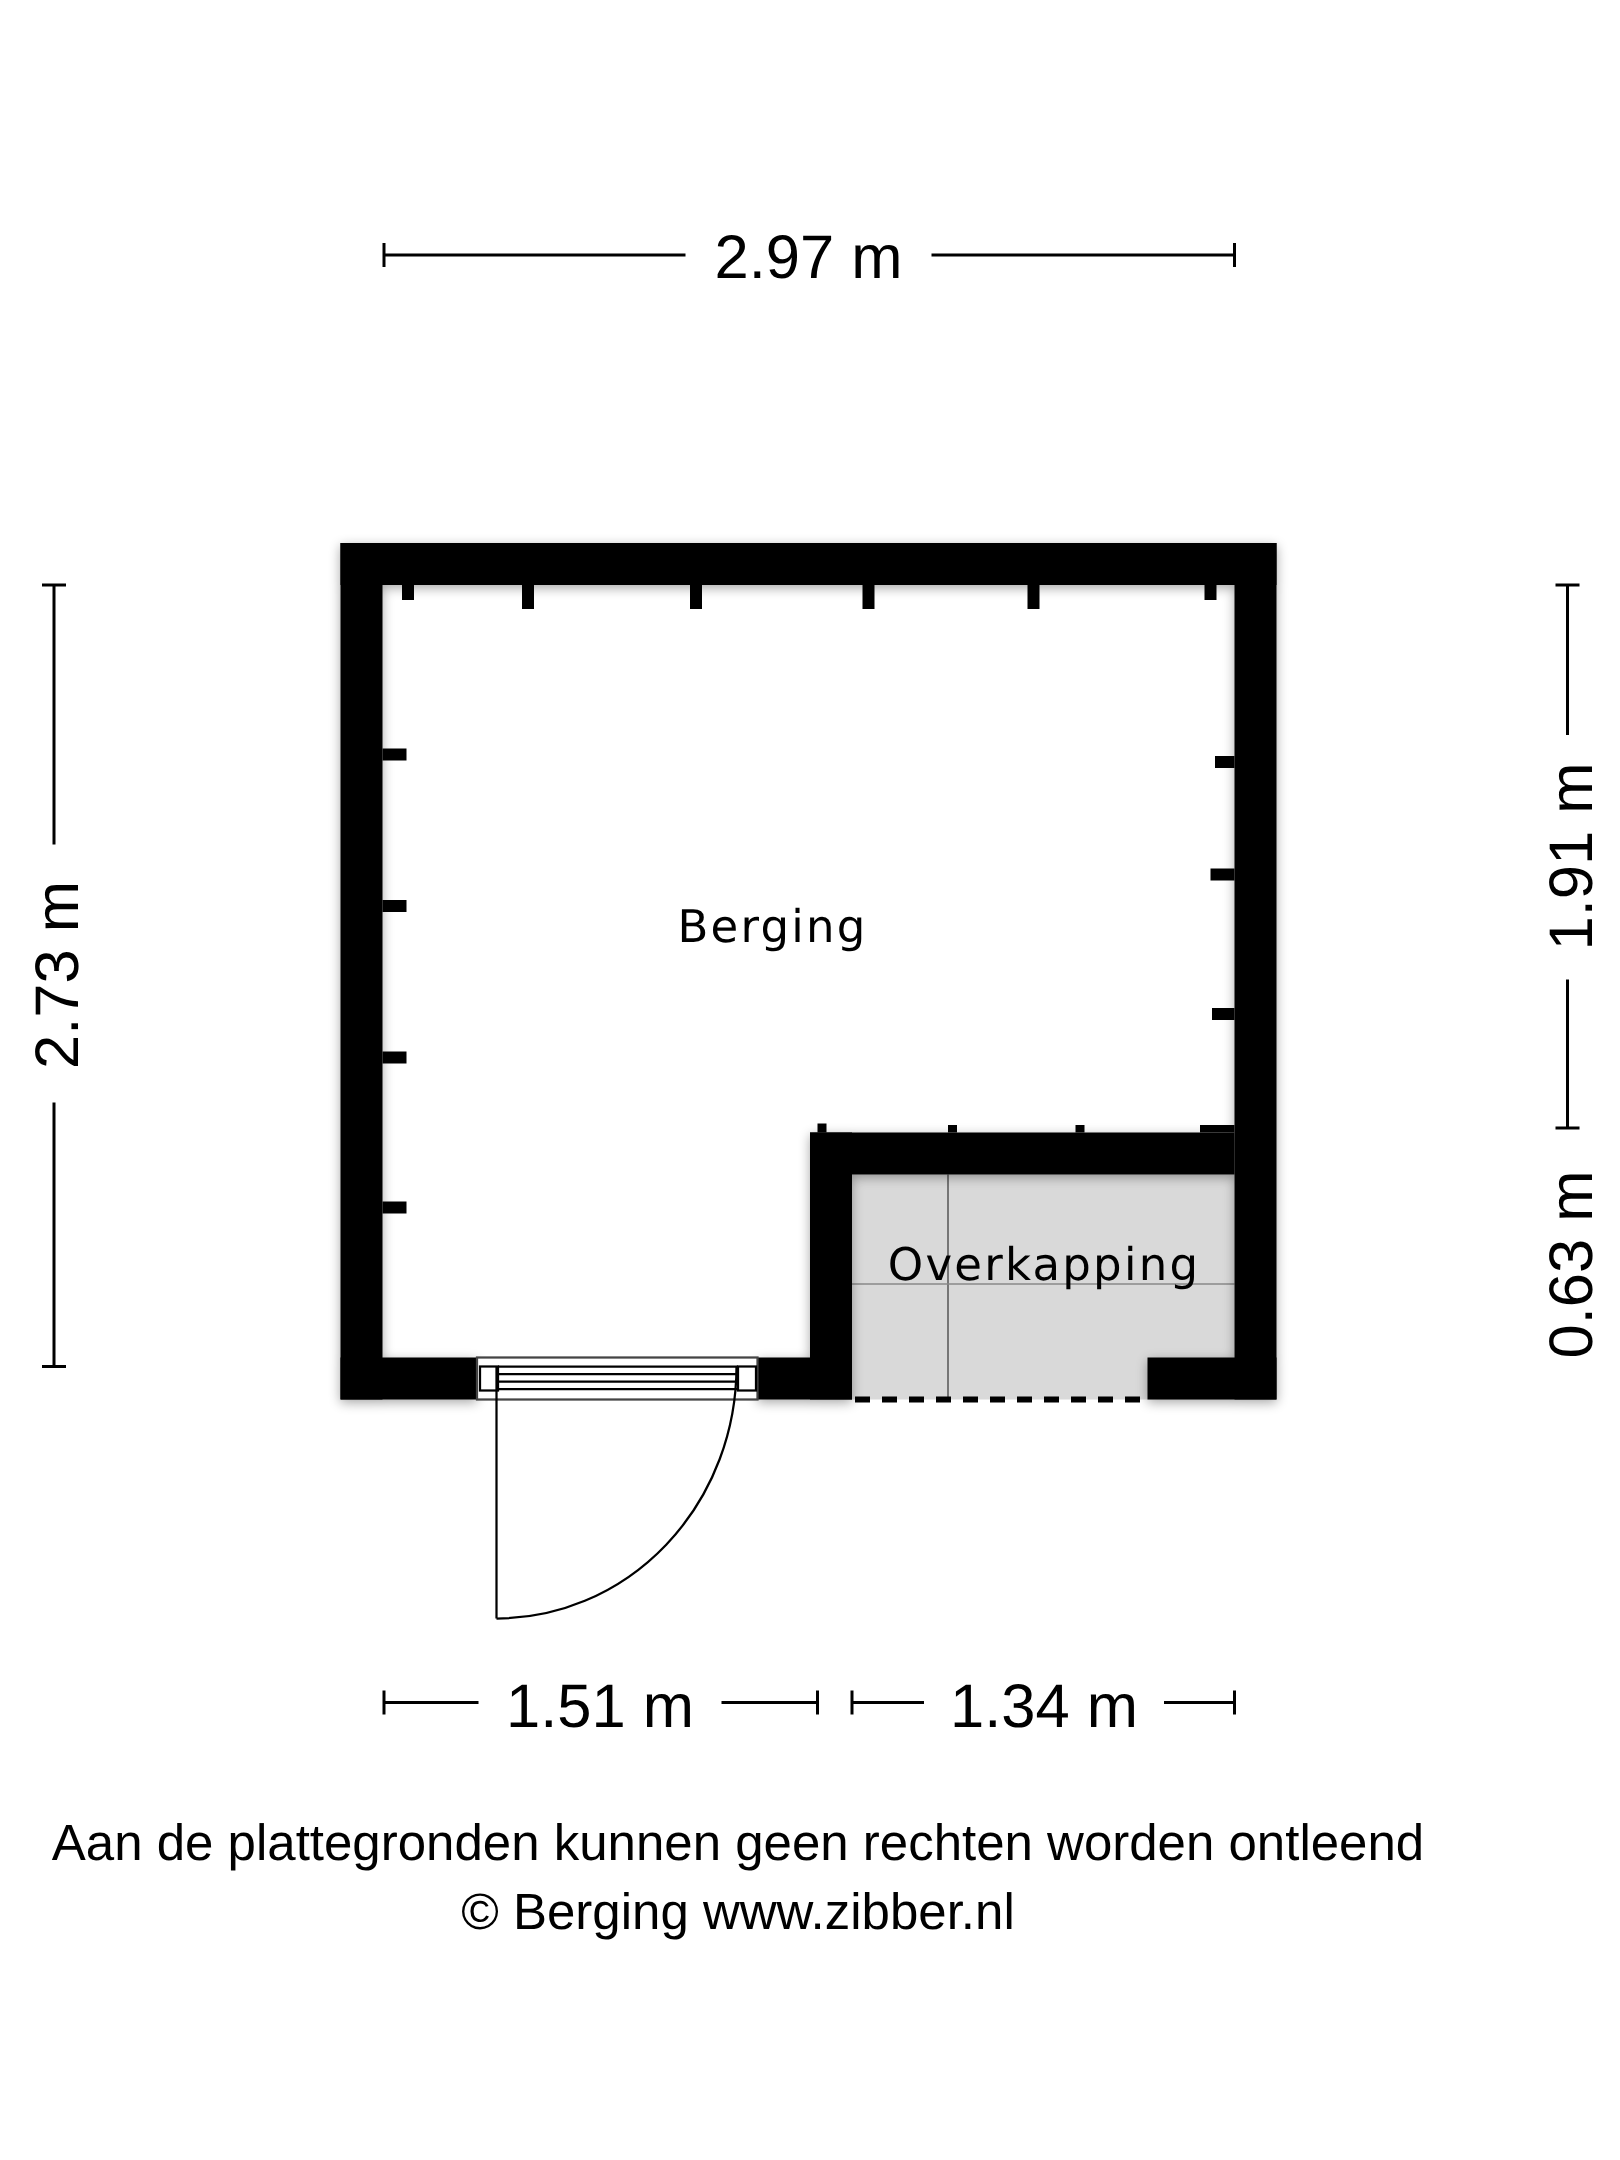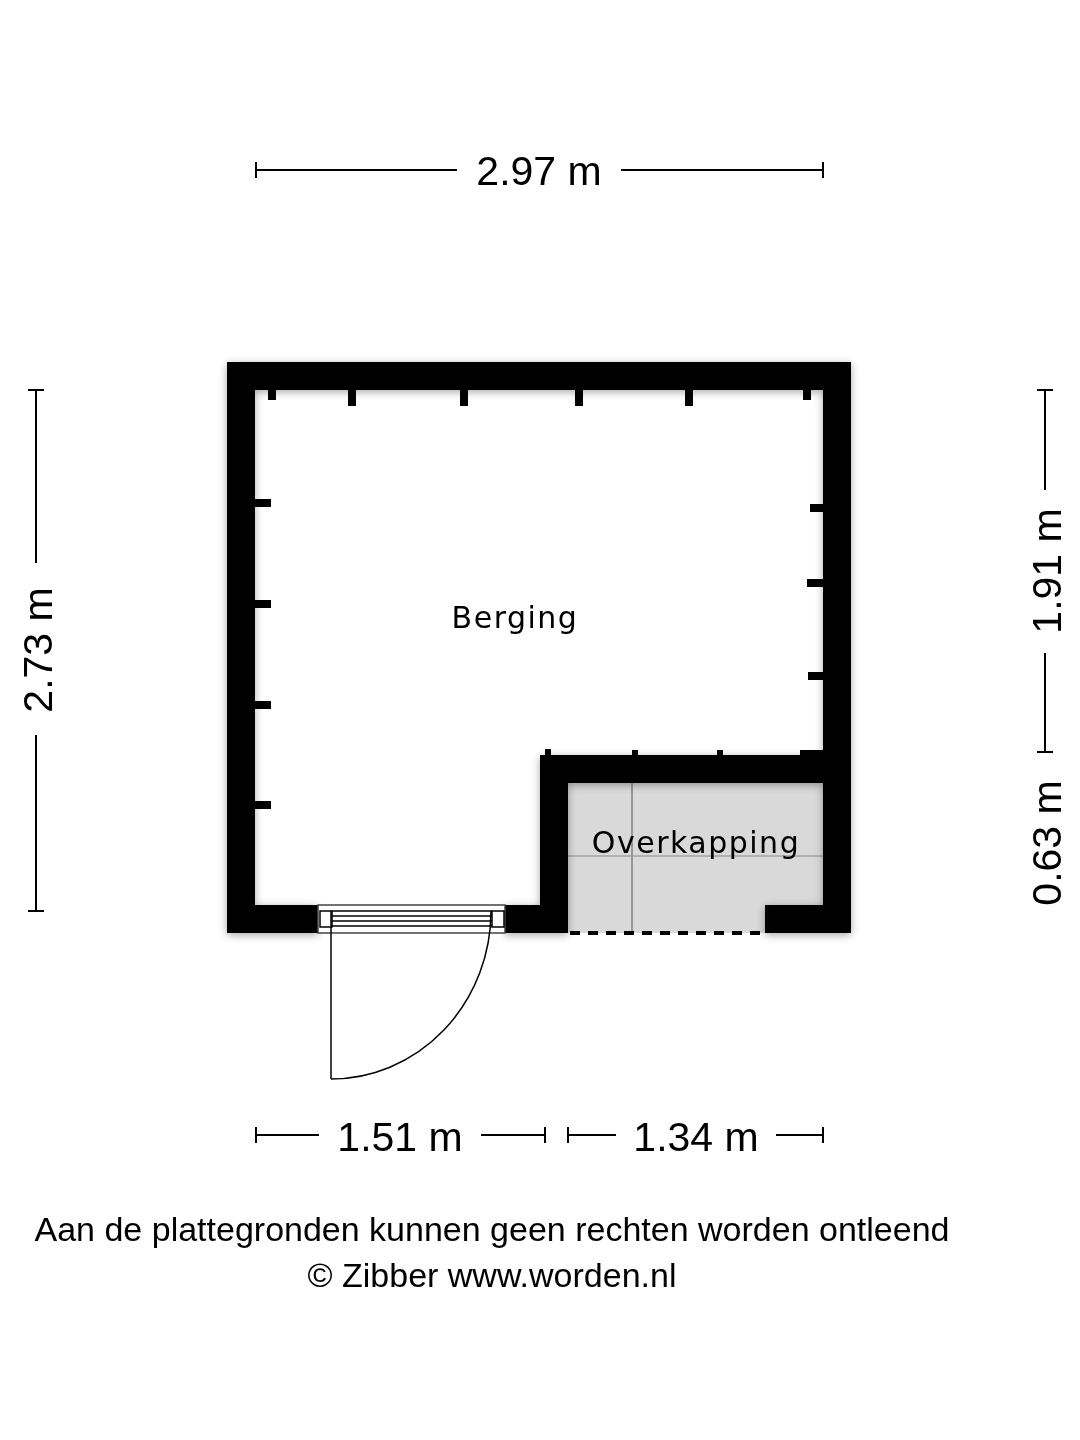--- a/index.html
+++ b/index.html
@@ -123,13 +123,13 @@
     <line x1="332" y1="926" x2="492" y2="926"></line>
     <line x1="331" y1="911" x2="331" y2="1079"></line>
     <path d="M 331 1079 A 160 168 0 0 0 491 911"></path>
   </g>
 
   <text class="room-text" x="515" y="628" text-anchor="middle">Berging</text>
   <text class="room-text" x="696" y="853" text-anchor="middle">Overkapping</text>
 </svg>
 
 <div class="footer" style="top:1209px;">Aan de plattegronden kunnen geen rechten worden ontleend</div>
-<div class="footer" style="top:1255px;">© Zibber www.worden.nl</div>
+<div class="footer" style="top:1255px;">© Berging www.zibber.nl</div>
 
 </body></html>

